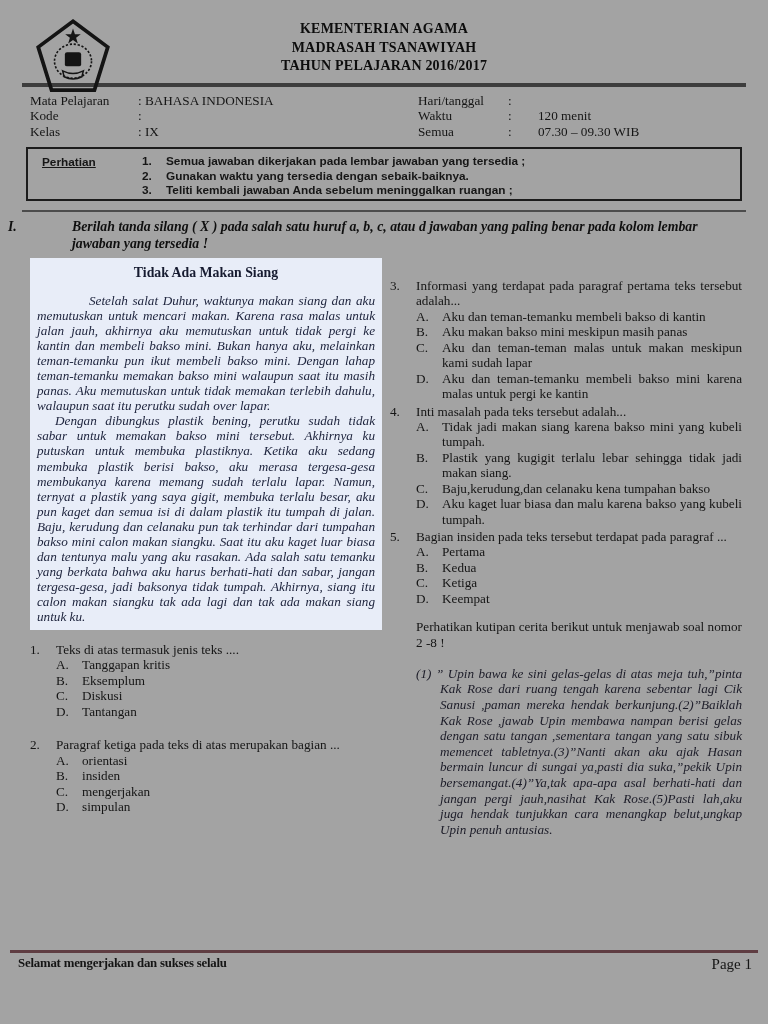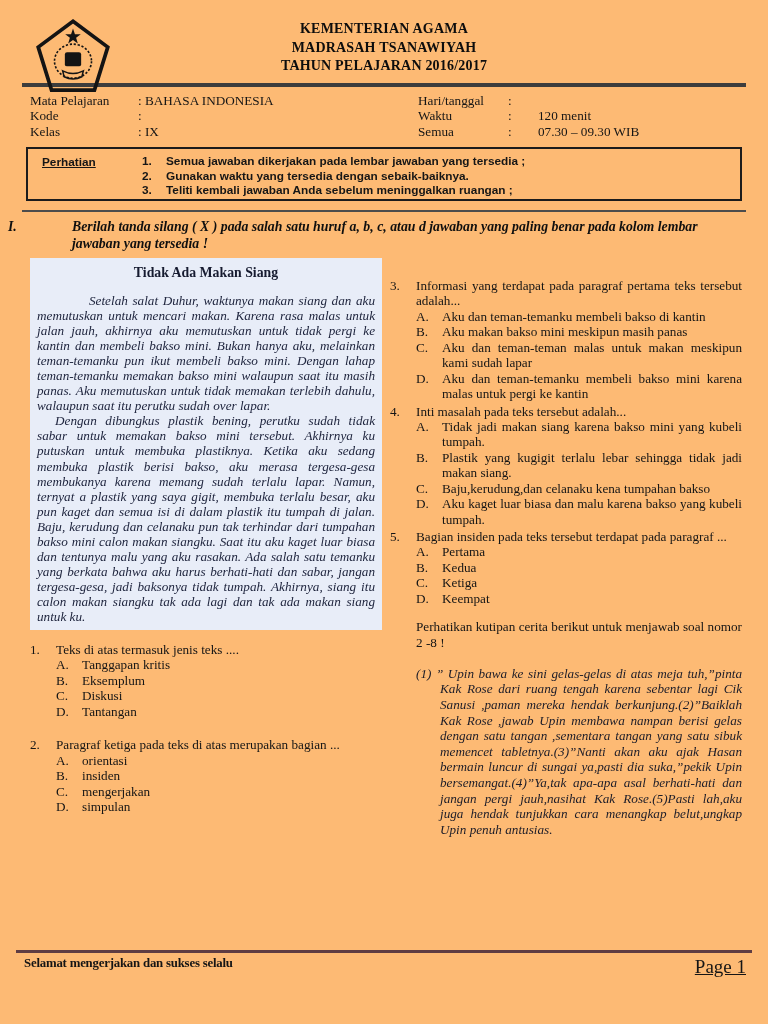--- a/index.html
+++ b/index.html
@@ -1,18 +1,18 @@
 <!DOCTYPE html>
 <html style="--story-highlight: #e8edf8; --header-rule: #3d3d3d; --footer-rule: #5f3d42; --text-story: #20263f;"><head>
 <meta charset="utf-8">
 <style>
   * { margin:0; padding:0; box-sizing:border-box; }
   html,body { background:#ffffff; }
   .page {
-    position:relative; width:768px; height:1024px; background:#fdba74;
+    position:relative; width:768px; height:1024px; background:#a3a3a3;
     font-family:"Liberation Serif", serif; color:#151515; overflow:hidden;
   }
   
   .header { position:relative; padding:20px 26px 0 26px; }
   .logo { position:absolute; left:36px; top:16px; width:74px; height:80px; }
   .header-titles { text-align:center; font-weight:bold; font-size:14px; line-height:18.5px; letter-spacing:.2px; color:#0d0d0d; }
   .rule-double { margin:7px 22px 0 22px; height:2px; border-top:3px solid var(--header-rule,#3d3d3d); border-bottom:1px solid var(--header-rule,#3d3d3d); }
   
   .meta { display:flex; padding:6px 26px 0 30px; font-size:13.2px; line-height:15.5px;justify-content:flex-end; }
   .meta-left { width:370px; }
@@ -48,25 +48,25 @@
   .q { display:flex; margin-top:12px; }
   .qnum { width:26px; flex:none; line-height:1.17; }
   .qbody { flex:1; min-width:0; }
   .qtext { text-align:justify; line-height:1.17; }
   .opt { display:flex; line-height:1.17; }
   .optletter { width:26px; flex:none; }
   .opttext { flex:1; min-width:0; text-align:justify; }
   .passage-intro { margin:13px 0 0 26px; text-align:justify; line-height:1.2; }
   .passage { margin:15px 0 0 26px; padding-left:24px; text-indent:-24px; font-style:italic; text-align:justify; line-height:1.18; color:#1c1c28; }
   
-  .footer { position:absolute; left:0; right:0; top:950px; padding:0 16px; }
+  .footer { position:absolute; left:0; right:0; top:950px; padding:0 10px; }
   .footer-rule { height:2px; border-top:2.5px solid var(--footer-rule,#5f3d42); border-bottom:1px solid var(--footer-rule,#5f3d42); }
   .footer-row { display:flex; justify-content:space-between; padding:3px 6px 0 8px; }
   .footer-left { font-family:"Liberation Serif", serif; font-weight:700; font-size:12.8px; letter-spacing:-.2px; }
-  .footer-right { font-size:19px;text-decoration:underline; }
+  .footer-right { font-size:15px; }
 </style>
 </head>
 <body>
 
 <div class="page">
 
   <div class="header">
     <svg class="logo" viewBox="0 0 100 100" aria-hidden="true">
       <polygon points="50,3 97,38 79,96 21,96 3,38" fill="none" stroke="#141414" stroke-width="5"></polygon>
       <polygon points="50,13 52.6,20.5 60.5,20.7 54.2,25.4 56.5,33 50,28.4 43.5,33 45.8,25.4 39.5,20.7 47.4,20.5" fill="#141414"></polygon>

